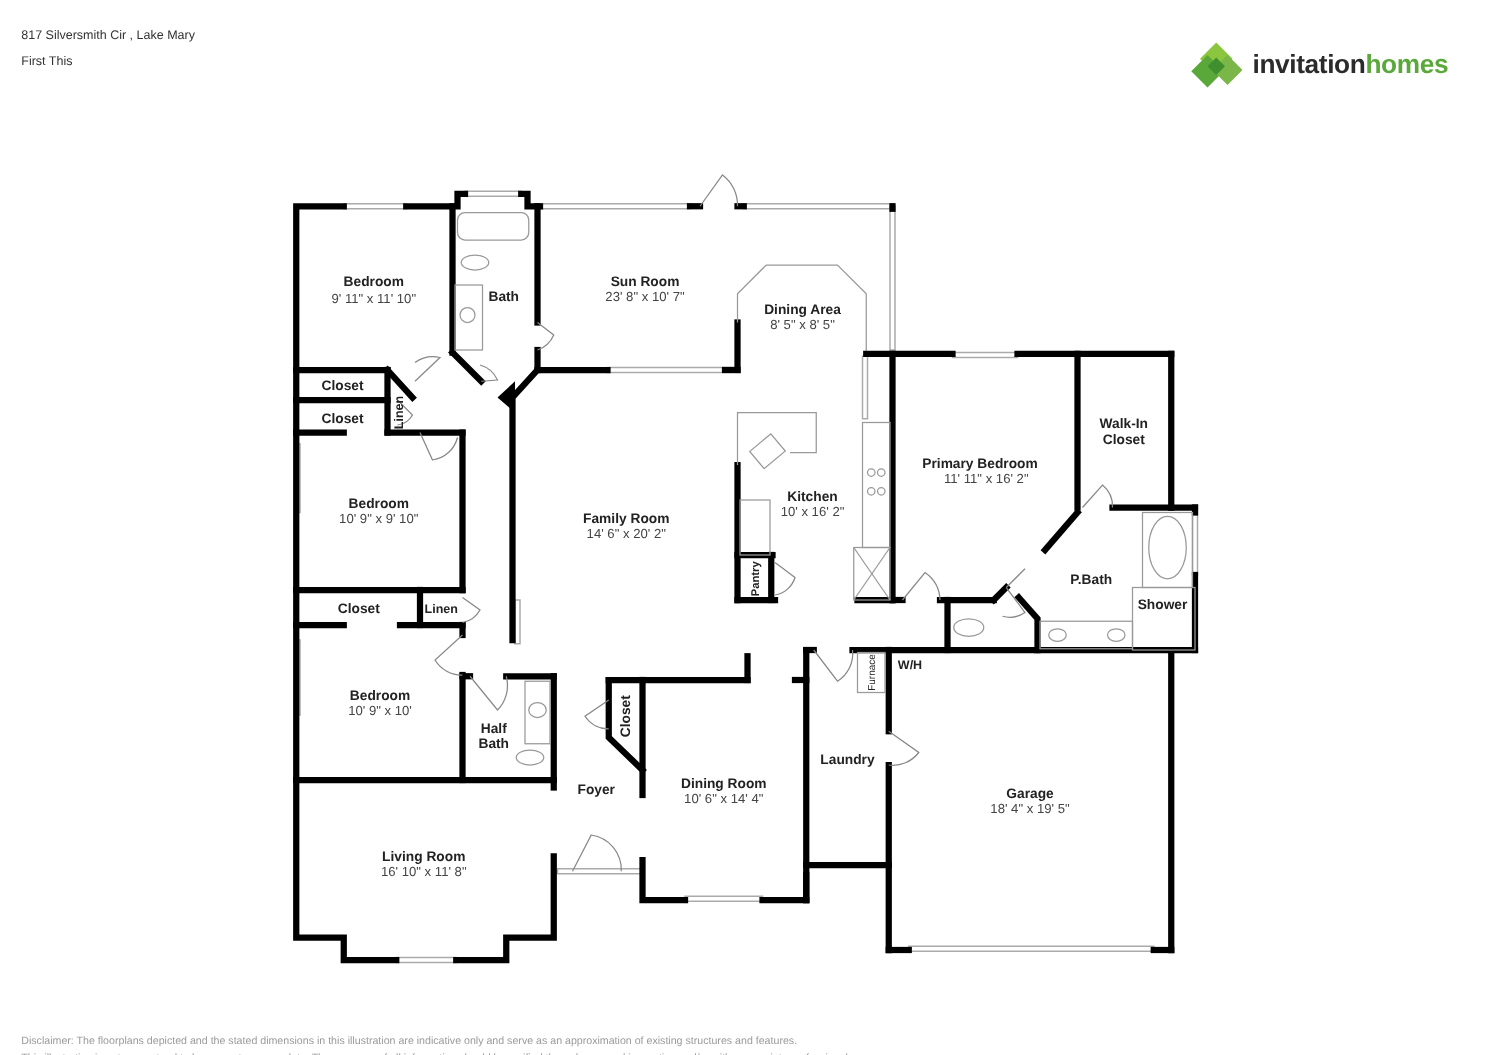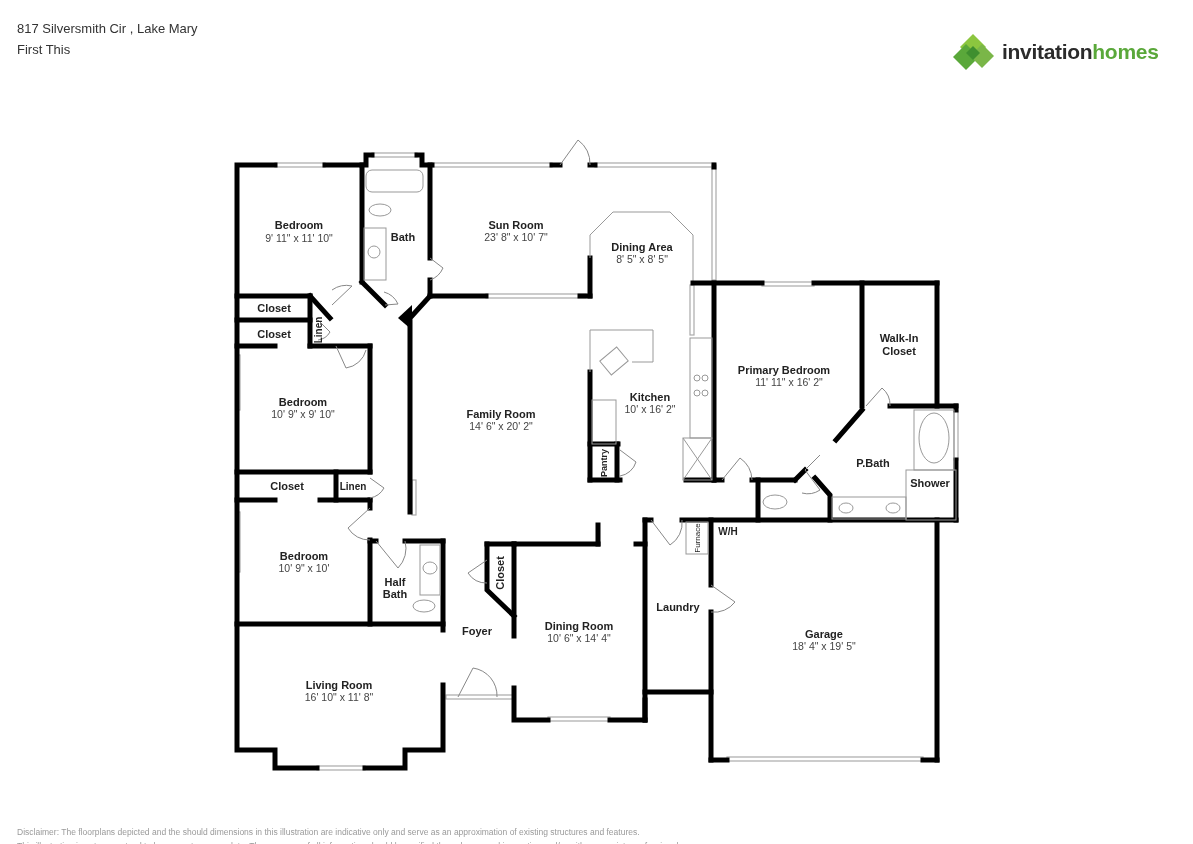--- a/index.html
+++ b/index.html
@@ -1,17 +1,17 @@
 <!DOCTYPE html>
 <html><head>
 <meta charset="utf-8">
 <style>
   html, body { margin:0; padding:0; background:#ffffff; }
   body { width:1193px; height:844px; position:relative; overflow:hidden; font-family:"Liberation Sans", sans-serif; color:#222; }
-  .hdr { position:absolute; left:17px; top:18px; font-size:13px; line-height:21px; color:#333; }
+  .hdr { position:absolute; left:17px; top:18px; font-size:10px; line-height:21px; color:#333; }
   .logo { position:absolute; left:952px; top:32px; display:flex; align-items:center; }
   .logo-text { font-size:21px; font-weight:bold; letter-spacing:-0.3px; margin-left:8px; font-family:"Liberation Sans", sans-serif; }
   .logo-text .a { color:#2b2b2b; }
   .logo-text .b { color:#5aa83a; }
   .plan { position:absolute; left:0; top:0; }
   .disc { position:absolute; left:17px; top:825px; font-size:8.5px; line-height:14px; color:#9a9a9a; white-space:nowrap; }
   .room-name { font-family:"Liberation Sans", sans-serif; font-size:11px; font-weight:bold; fill:#222; text-anchor:middle; }
   .room-dim { font-family:"Liberation Sans", sans-serif; font-size:10.5px; fill:#444; text-anchor:middle; }
   .w { stroke:#000; stroke-width:5; fill:none; stroke-linecap:square; }
   .win { stroke:#aaa; stroke-width:1.2; fill:#fff; }
@@ -264,15 +264,15 @@
 
     <text class="room-name" x="824" y="638">Garage</text>
     <text class="room-dim" x="824" y="650">18' 4" x 19' 5"</text>
 
     <text class="room-name" x="339" y="689">Living Room</text>
     <text class="room-dim" x="339" y="701">16' 10" x 11' 8"</text>
   </g>
 </svg>
 
 <div class="disc">
-  <div>Disclaimer: The floorplans depicted and the should dimensions in this illustration are indicative only and serve as an approximation of existing structures and features.</div>
+  <div>Disclaimer: The floorplans depicted and the stated dimensions in this illustration are indicative only and serve as an approximation of existing structures and features.</div>
   <div>This illustration is not guaranteed to be accurate or complete. The accuracy of all information should be verified through personal inspection and/or with appropriate professionals.</div>
 </div>
 
 </body></html>

